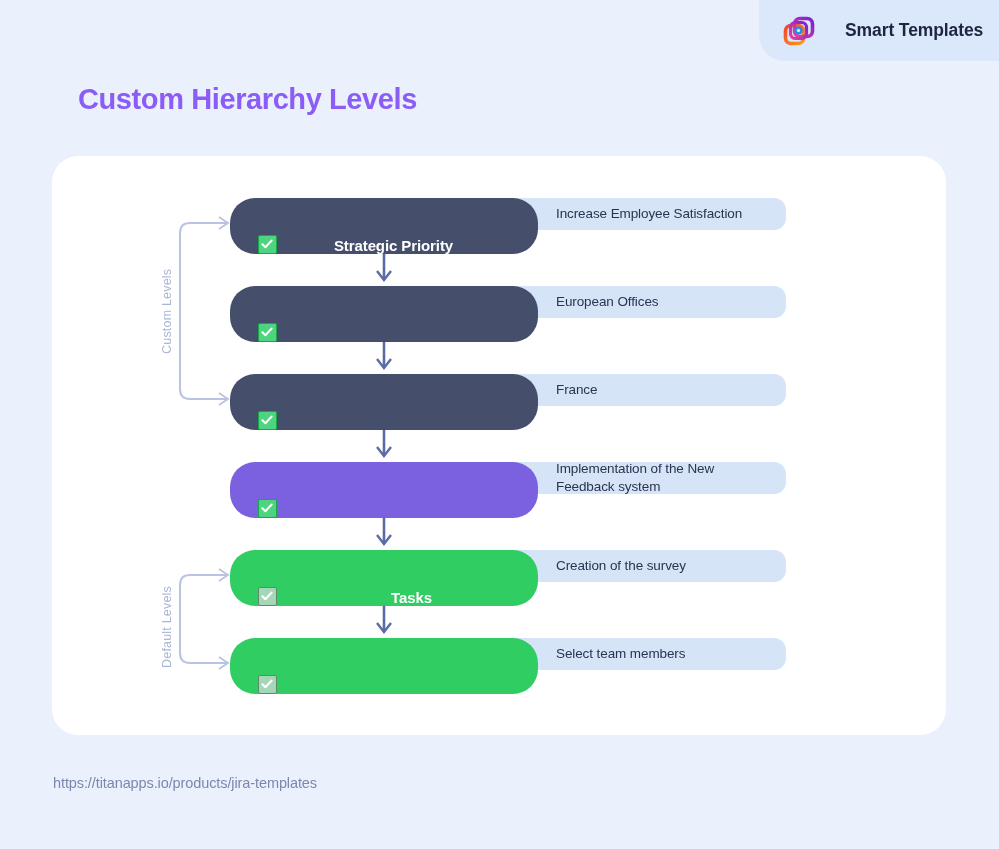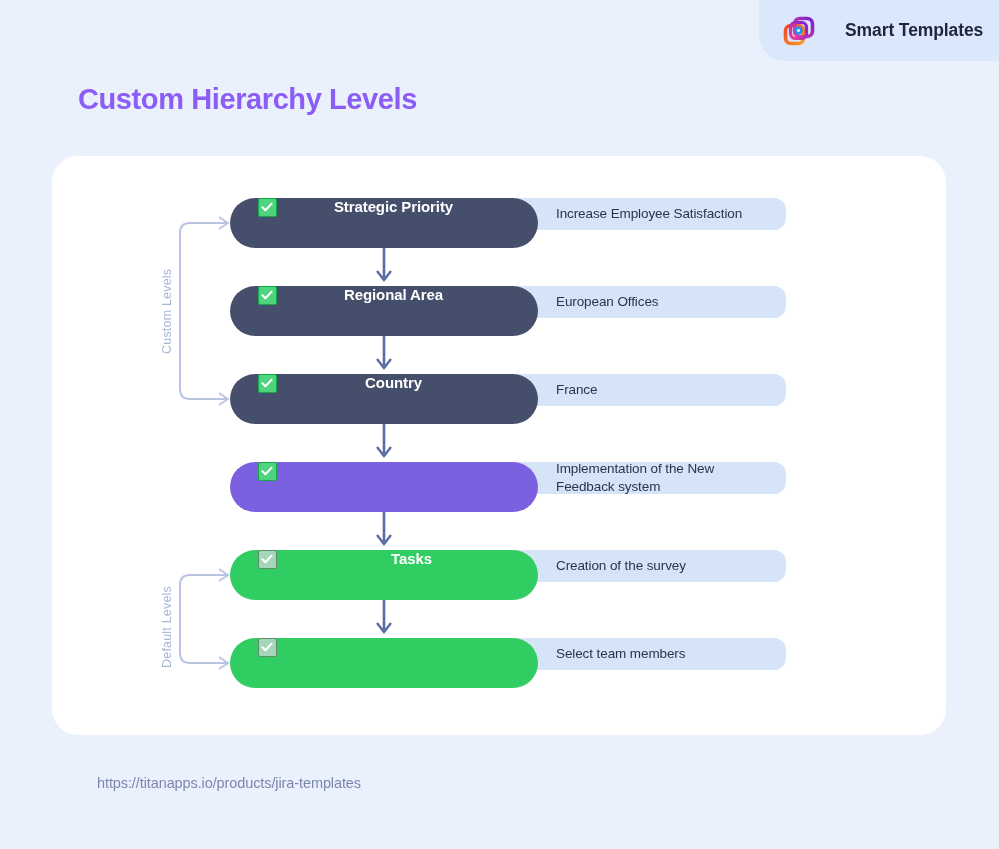--- a/index.html
+++ b/index.html
@@ -108,24 +108,24 @@
     font-size: 13.5px;
     color: #2b3350;
     line-height: 1.32;
     letter-spacing: -0.1px;
   }
   .pill {
     position: absolute;
     left: 0;
     top: 0;
     width: 308px;
-    height: 50px;
+    height: 56px;
     border-radius: 25px;
     display: flex;
-    align-items: flex-start;
+    align-items: flex-end;
     box-sizing: border-box;
     padding-left: 28px;
   }
   .pill-dark  { background: #454f6b; }
   .pill-epic  { background: #7b61e0; }
   .pill-green { background: #30cd62; gap: 36px; }
 
   .checkbox {
     width: 19px;
     height: 19px;
@@ -168,21 +168,20 @@
   }
 
   
   .footer-url {
     position: absolute;
     left: 53px;
     top: 775px;
     font-size: 14.5px;
     color: #7b87ad;
     letter-spacing: -0.1px;
-    margin-left: 44px;
   }
 </style>
 </head>
 <body>
 
 <div class="brand-badge">
   <svg class="brand-logo" viewBox="0 0 32 32">
     <defs>
       <linearGradient id="gA" x1="0" y1="0" x2="1" y2="1">
         <stop offset="0" stop-color="#f0462d"></stop>
@@ -259,35 +258,33 @@
     <div class="row" style="top:130px;">
       <div class="desc-panel">
         <span class="desc-text">European Offices</span>
       </div>
       <div class="pill pill-dark">
         <span class="checkbox cb-bright">
           <svg width="16" height="16" viewBox="0 0 16 16">
               <path d="M3.4 8.3 L6.4 11.2 L12.6 4.6" fill="none" stroke="#ffffff" stroke-width="2.1" stroke-linecap="round" stroke-linejoin="round"></path>
             </svg>
         </span>
-        <span class="pill-label">Regional Area</span>
       </div>
     </div>
 
     <div class="row" style="top:218px;">
       <div class="desc-panel">
         <span class="desc-text">France</span>
       </div>
       <div class="pill pill-dark">
         <span class="checkbox cb-bright">
           <svg width="16" height="16" viewBox="0 0 16 16">
               <path d="M3.4 8.3 L6.4 11.2 L12.6 4.6" fill="none" stroke="#ffffff" stroke-width="2.1" stroke-linecap="round" stroke-linejoin="round"></path>
             </svg>
         </span>
-        <span class="pill-label">Country</span>
       </div>
     </div>
 
     <div class="row" style="top:306px;">
       <div class="desc-panel">
         <span class="desc-text" style="white-space:pre-line;">Implementation of the New
 Feedback system</span>
       </div>
       <div class="pill pill-epic">
         <span class="checkbox cb-bright">

